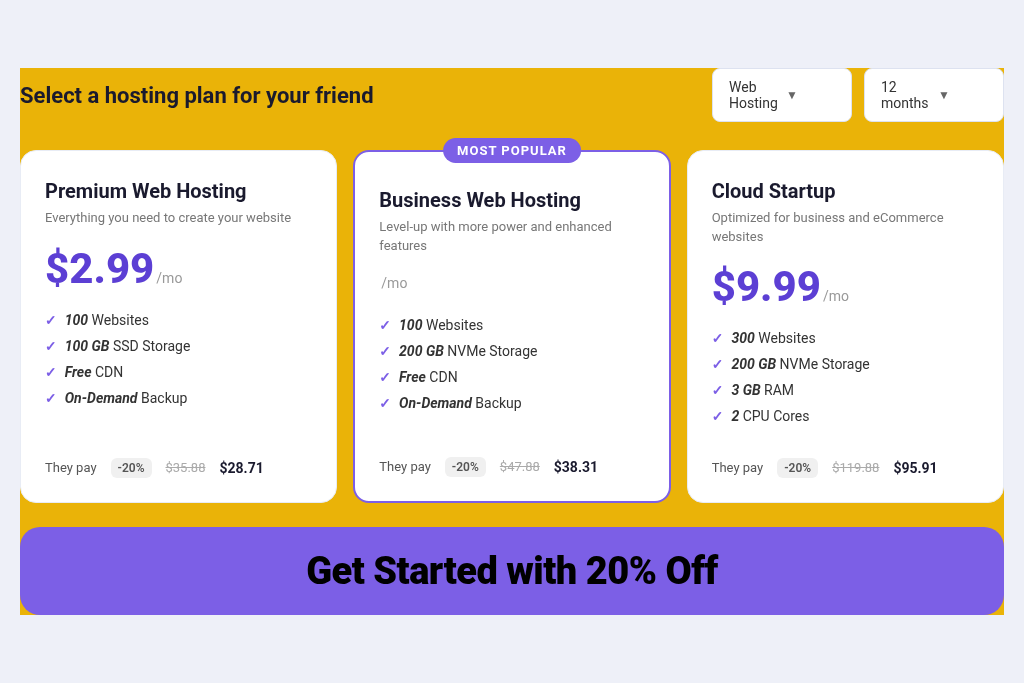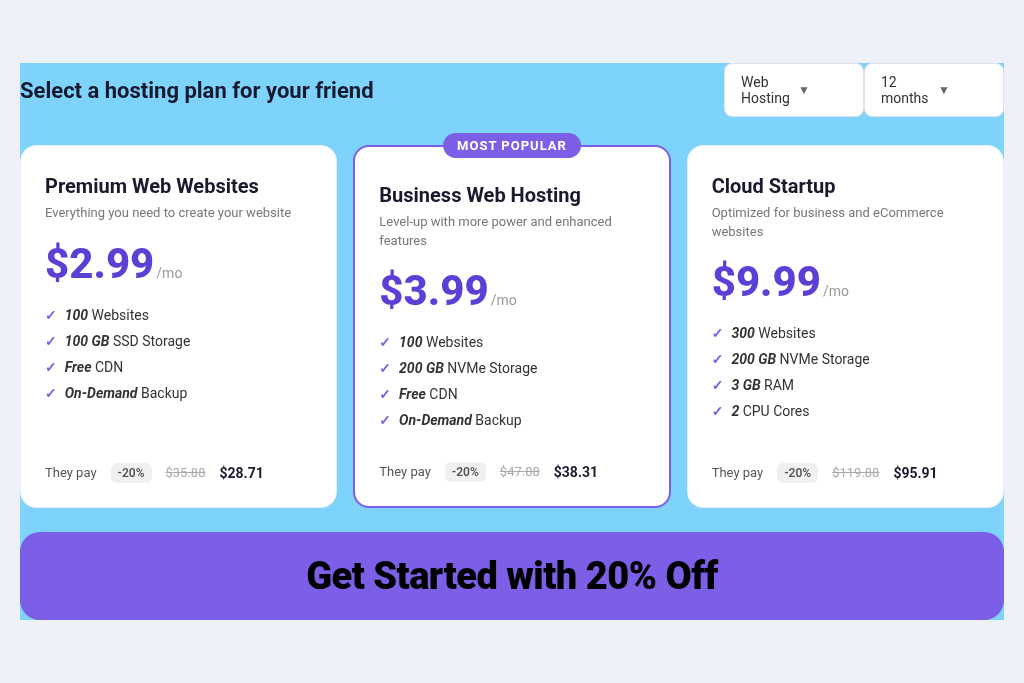--- a/index.html
+++ b/index.html
@@ -6,37 +6,38 @@
     body {
       font-family: -apple-system, BlinkMacSystemFont, 'Segoe UI', Roboto, sans-serif;
       background: #eef0f8;
       min-height: 683px;
       display: flex;
       align-items: center;
       justify-content: center;
       padding: 20px;
     }
     .container {
-      background: #7dd3fc;
+      background: #eab308;
       width: 100%;
       max-width: 984px;
     }
     .header {
       display: flex;
       align-items: center;
       justify-content: space-between;
       margin-bottom: 28px;
     }
     .header-title {
       font-size: 22px;
       font-weight: 700;
       color: #1a1a2e;
     }
     .header-controls {
       display: flex;
+      gap: 12px;
     }
     .dropdown {
       display: flex;
       align-items: center;
       gap: 8px;
       background: #fff;
       border: 1px solid #dde2f0;
       border-radius: 8px;
       padding: 10px 16px;
       font-size: 14px;
@@ -192,21 +193,21 @@
       <div class="dropdown">
         <span>12 months</span>
         <span class="chevron">▼</span>
       </div>
     </div>
   </div>
 
   <div class="plans-wrapper" id="plans-grid">
       <div class="plan-card">
 
-    <div class="plan-name">Premium Web Websites</div>
+    <div class="plan-name">Premium Web Hosting</div>
     <div class="plan-desc">Everything you need to create your website</div>
     <div class="plan-price">
       <span class="price-amount">$2.99</span>
       <span class="price-period">/mo</span>
     </div>
     <ul class="features-list">
 
     <li>
       <span class="check">✓</span>
       <span><span class="feature-bold">100</span> Websites</span>
@@ -233,21 +234,20 @@
       <span class="discount-badge">-20%</span>
       <span class="original-price">$35.88</span>
       <span class="final-price">$28.71</span>
     </div>
   </div>
       <div class="plan-card popular">
     <div class="most-popular-badge">MOST POPULAR</div>
     <div class="plan-name">Business Web Hosting</div>
     <div class="plan-desc">Level-up with more power and enhanced features</div>
     <div class="plan-price">
-      <span class="price-amount">$3.99</span>
       <span class="price-period">/mo</span>
     </div>
     <ul class="features-list">
 
     <li>
       <span class="check">✓</span>
       <span><span class="feature-bold">100</span> Websites</span>
     </li>
 
     <li>

